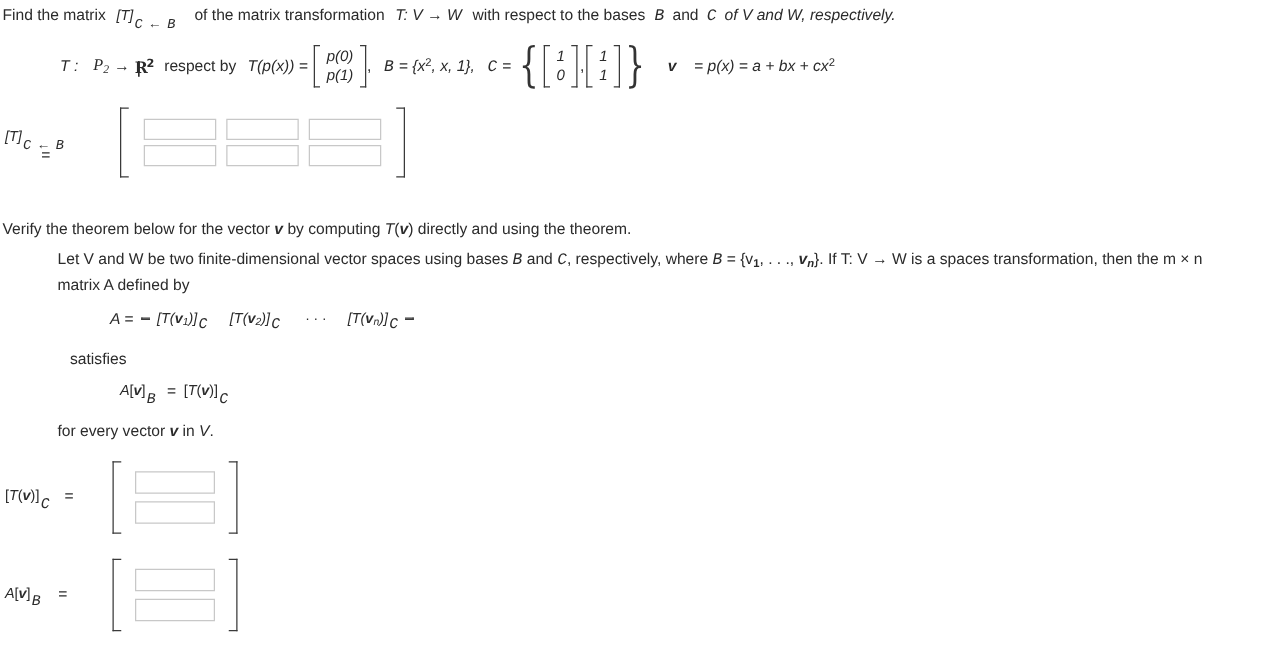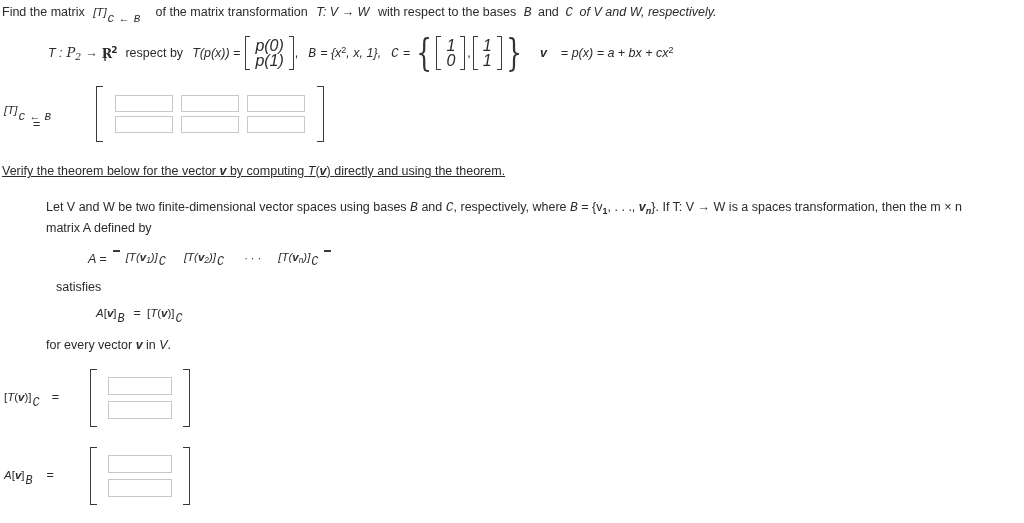--- a/index.html
+++ b/index.html
@@ -78,41 +78,40 @@
   }
 
   
   .small-mat .bracket { width: 5px; border-width: 1.3px; }
   .small-mat .bracket.left  { border-left-width: 1.3px; }
   .small-mat .bracket.right { border-right-width: 1.3px; }
   .small-mat .mat-body { padding: 2px 5px; }
   .small-mat .cell {
     text-align: center;
     line-height: 15px;
-    font-size: 16px;
+    font-size: 12px;
     white-space: nowrap;
     font-style: italic;
   }
 
   
   .brace {
     font-family: "DejaVu Serif", serif;
     font-size: 38px;
     line-height: 0.78;
     font-weight: 300;
     display: inline-block;
     transform: scaleX(0.65);
     color: #333;
   }
 
   
   .bigbrk {
     display: inline-flex;
-    align-items: flex-start;
-    margin-top: 8px;
+    align-items: center;
   }
   .vbar {
     width: 1px;
     background: #3a3a3a;
     margin: 0 7px;
   }
 
   
   .qline { line-height: 17px; }
 </style>
@@ -129,21 +128,21 @@
   <span style="margin-left:5px;">with respect to the bases</span>
   <span class="cal" style="margin-left:4px;">B</span>
   <span style="margin-left:3px;">and</span>
   <span class="cal" style="margin-left:3px;">C</span>
   <span class="mathvar" style="margin-left:3px;">of V and W, respectively.</span>
 </div>
 
 <div class="abs" style="left:48px; top:36px; display:flex; align-items:center; white-space:nowrap;">
 
   <span class="mathvar">T :</span>
-  <span class="scriptP" style="margin-left:4px;">
+  <span class="scriptP" style="margin-left:12px;font-family:Liberation Serif, serif;">
     <span>P</span><sub>2</sub>
   </span>
   <span style="margin:0 4px;">→</span>
   <span class="bbR">
     <span style="display:inline-block; position:relative;">
       <span style="font-family:'DejaVu Serif',serif; font-weight:bold;">R</span>
       <span style="position:absolute; left:1px; top:0; font-family:'DejaVu Serif',serif; font-weight:bold;">|</span>
     </span><span class="supn">2</span>
   </span>
   <span style="margin-left:9px;">respect by</span>
@@ -212,21 +211,21 @@
     </span>
     <span class="mat-row">
       <input class="inbox" type="text" value="" style="">
       <input class="inbox" type="text" value="" style="">
       <input class="inbox" type="text" value="" style="">
     </span>
   </span>
   <span class="bracket right"></span>
 </div>
 
-<div class="abs qline" style="left:2px; top:163px; white-space:nowrap;text-decoration:underline;">
+<div class="abs qline" style="left:2px; top:175px; white-space:nowrap;">
   <span>Verify the theorem below for the vector</span>
   <span class="bold mathvar">v</span>
   <span>by computing</span>
   <span><span class="mathvar">T</span>(<span class="bold mathvar">v</span>)</span>
   <span>directly and using the theorem.</span>
 </div>
 
 <div class="abs qline" style="left:46px; top:199px; white-space:nowrap;">
   <span class="mathvar" style="font-style:normal;">Let V and W be two finite-dimensional vector spaces using bases</span>
   <span class="cal">B</span>

